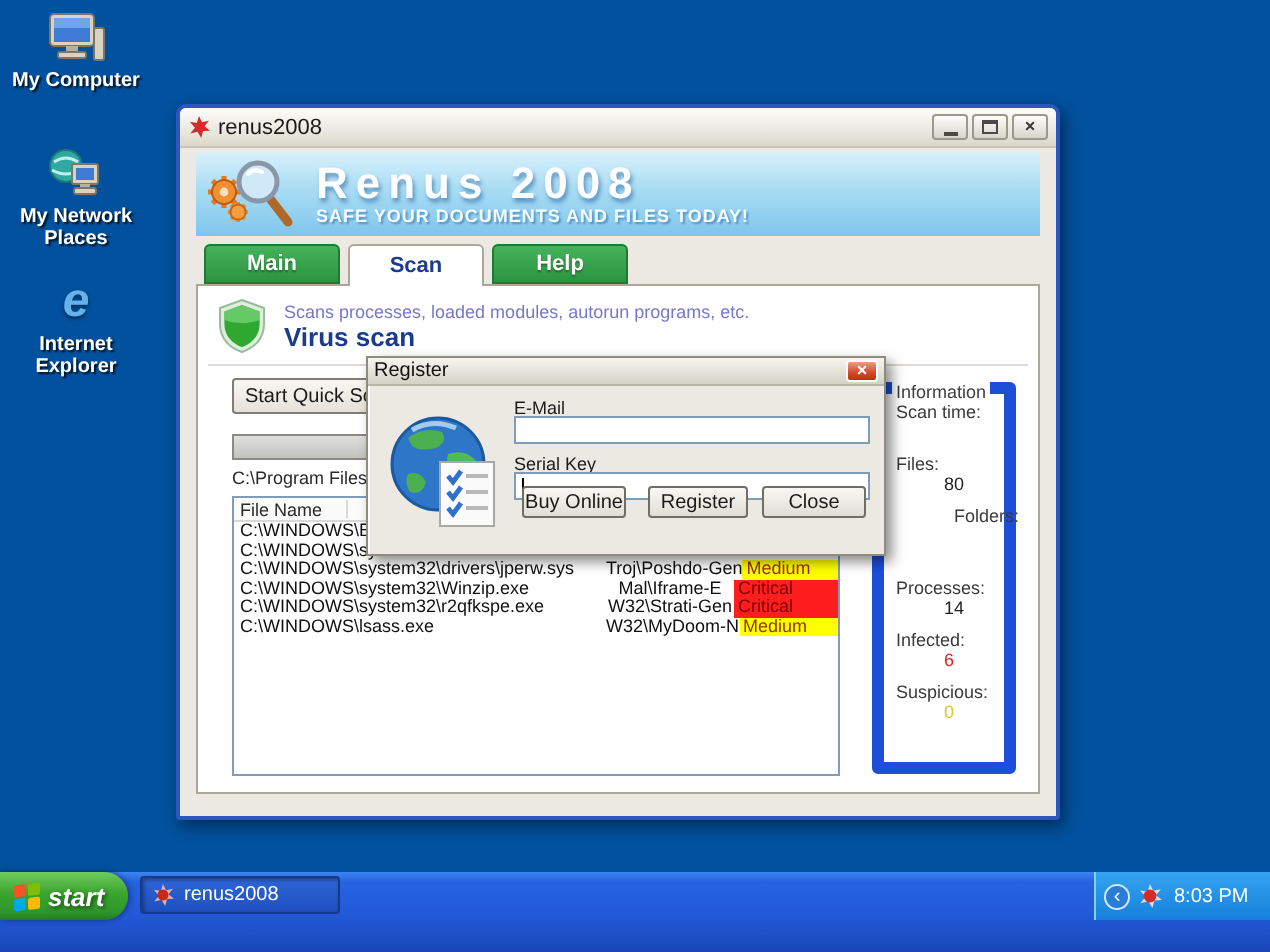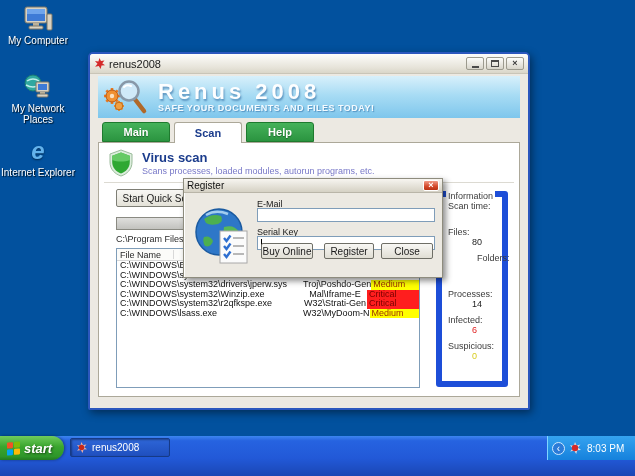--- a/index.html
+++ b/index.html
@@ -2,21 +2,21 @@
 <html><head>
 <meta charset="utf-8">
 <style>
   * { margin:0; padding:0; box-sizing:border-box; font-family:"Liberation Sans", sans-serif; }
   html,body { width:635px; height:476px; overflow:hidden; }
   body { position:relative; background:#02519E; }
 
   
   .desk-icon { position:absolute; width:76px; text-align:center; cursor:default; }
   .desk-icon .ic { height:28px; display:flex; align-items:flex-end; justify-content:center; }
-  .desk-icon .lbl { margin-top:3px; font-size:10px; color:#fff; text-shadow:1px 1px 1px rgba(0,0,0,.8); line-height:11px; }
+  .desk-icon .lbl { margin-top:3px; font-size:10px; color:#fff; text-shadow:1px 1px 1px rgba(0,0,0,.8); line-height:11px;font-weight:bold; }
   #icon-computer { left:0; top:4px; }
   #icon-network  { left:0; top:72px; }
   #icon-ie       { left:0; top:136px; }
   .ie-e { font-size:24px; font-weight:bold; font-style:italic; color:#63B2EC; text-shadow:0 1px 2px rgba(0,0,0,.5); line-height:26px; }
 
   
   #win { position:absolute; left:88px; top:52px; width:442px; height:358px;
          background:#ECE9E2; border:2px solid #2B57BE; border-radius:5px 5px 2px 2px;
          box-shadow:2px 3px 8px rgba(0,0,0,.45); z-index:10; }
   #win-titlebar { height:20px; display:flex; align-items:center; padding:0 4px;
@@ -235,22 +235,22 @@
     </div>
 
     <div id="panel">
       <div id="scan-header">
         <svg width="26" height="28" viewBox="0 0 26 28">
           <path d="M13 1 L24 5 V13 C24 20.5 19 25 13 27 C7 25 2 20.5 2 13 V5 Z" fill="#DDEEDD" stroke="#9ABB9A"></path>
           <path d="M13 3.5 L21.8 6.8 V13 C21.8 19 17.8 22.8 13 24.6 C8.2 22.8 4.2 19 4.2 13 V6.8 Z" fill="#2FA832"></path>
           <path d="M13 3.5 L21.8 6.8 V11 C17 13 9 13 4.2 11 V6.8 Z" fill="#6FD06F" opacity=".85"></path>
         </svg>
         <div class="txt">
+          <div id="scan-desc">Scans processes, loaded modules, autorun programs, etc.</div>
           <div id="scan-title">Virus scan</div>
-          <div id="scan-desc">Scans processes, loaded modules, autorun programs, etc.</div>
         </div>
       </div>
       <hr id="panel-divider">
 
       <div id="panel-cols">
         <div id="left-col">
           <button id="btn-quickscan">Start Quick Scan</button>
           <div id="progressbar"></div>
           <div id="scan-path">C:\Program Files\S</div>
 

